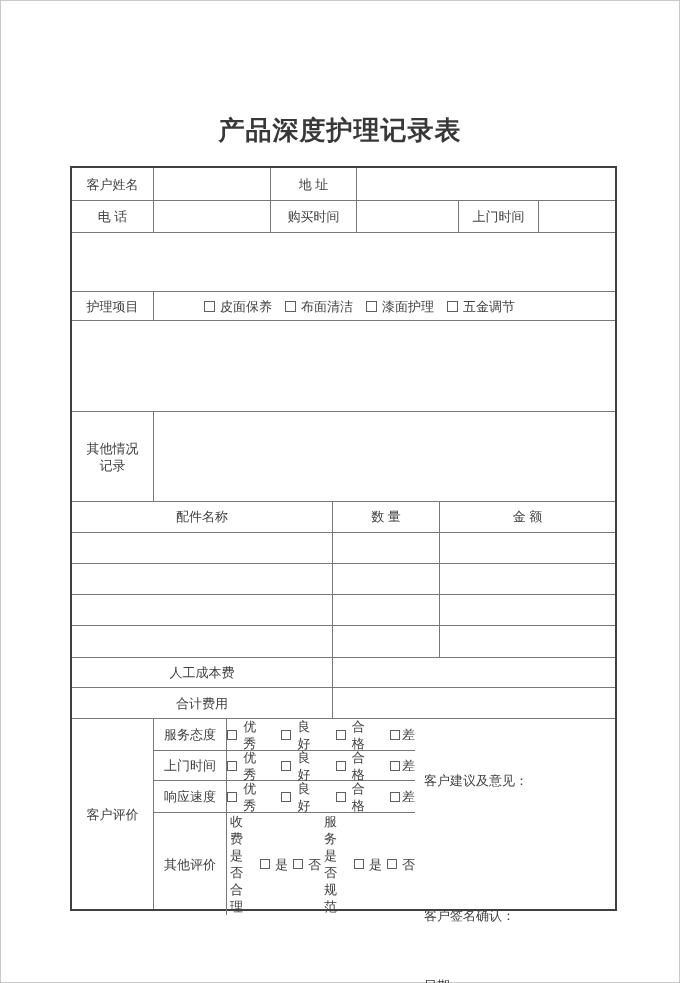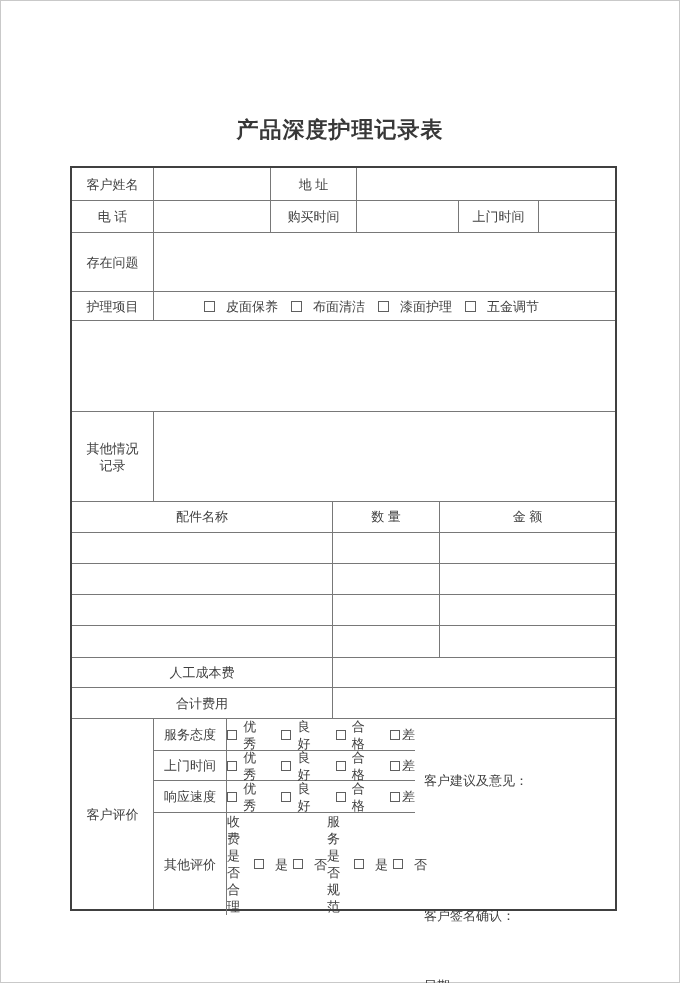--- a/index.html
+++ b/index.html
@@ -3,21 +3,21 @@
 <meta charset="utf-8">
 <style>
   html,body { margin:0; padding:0; background:#fff; }
   .page {
     position:relative; width:680px; height:983px; box-sizing:border-box;
     border:1px solid #c9c9c9; background:#fff;
     font-family:"Liberation Sans","DejaVu Sans",sans-serif; color:#404040;
   }
   .title {
     margin:116px 0 4px 0; text-align:center;
-    font-size:22px; font-weight:600; letter-spacing:1px; color:#383838;
+    font-size:26px; font-weight:600; letter-spacing:1px; color:#383838;
     line-height:26px;
   }
   .tbl {
     width:547px; margin:23px 0 0 69px; box-sizing:border-box;
     border:2px solid #404040; background:#fff;
   }
   .r { display:flex; border-bottom:1px solid #787878; box-sizing:border-box; align-items:stretch; }
   .r:last-child { border-bottom:none; }
   .c {
     box-sizing:border-box; border-right:1px solid #787878;
@@ -37,21 +37,21 @@
   .h33 { height:33px; } .h32 { height:32px; } .h59 { height:59px; }
   .h29 { height:29px; } .h91 { height:91px; } .h90 { height:90px; }
   .h31 { height:31px; } .h30 { height:30px; }
   .h217 { height:217px; } .h190 { height:190px; }
   .col { display:flex; flex-direction:column; }
   .cb {
     width:11px; height:11px; box-sizing:border-box;
     border:1px solid #5f5f5f; background:#fff; flex:none;
   }
   .cb.sm { width:10px; height:10px; }
-  .opt { display:inline-flex; align-items:center; gap:11px; }
+  .opt { display:inline-flex; align-items:center; gap:5px; }
   .opts { justify-content:flex-start; padding-left:50px; gap:13px; }
   .ropts { gap:21px; }
   .ropts .opt { gap:2px; }
   .yn-wrap { flex-direction:row; justify-content:space-evenly; align-items:center; }
   .yn { display:flex; align-items:center; gap:5px; }
   .yn .q { margin-right:9px; }
   .feedback {
     display:block; text-align:left; padding:12px 8px 0 9px; line-height:20px;
   }
   .feedback .l2 { margin-top:75px; }
@@ -76,21 +76,20 @@
     <div class="r h32">
       <div class="c w82">电 话</div>
       <div class="c w117"></div>
       <div class="c w86">购买时间</div>
       <div class="c w102"></div>
       <div class="c w80">上门时间</div>
       <div class="c fx"></div>
     </div>
 
     <div class="r h59">
-      <div class="c w82">存在问题</div>
       <div class="c fx"></div>
     </div>
 
     <div class="r h29">
       <div class="c w82">护理项目</div>
       <div class="c fx opts">
         <span class="opt">
           <span class="cb"></span><span>皮面保养</span>
         </span>
         <span class="opt">

